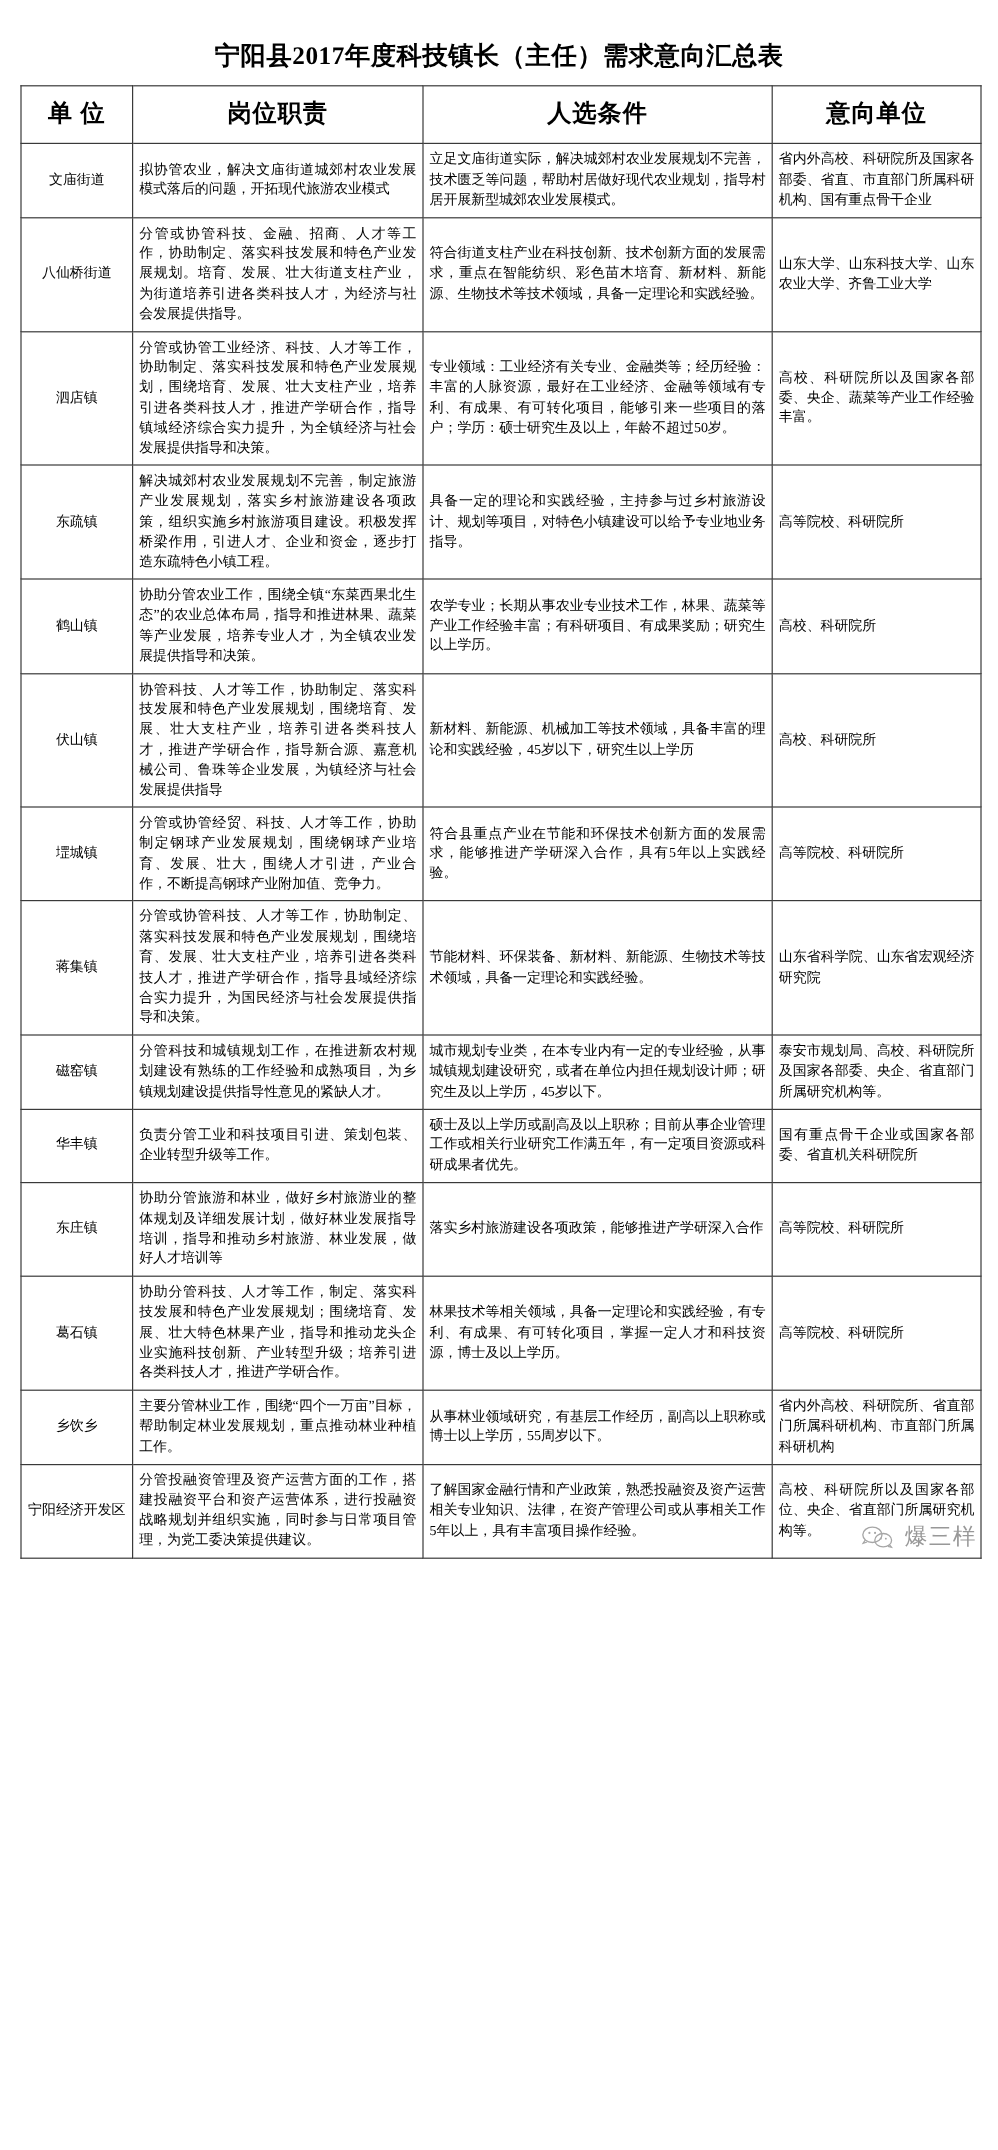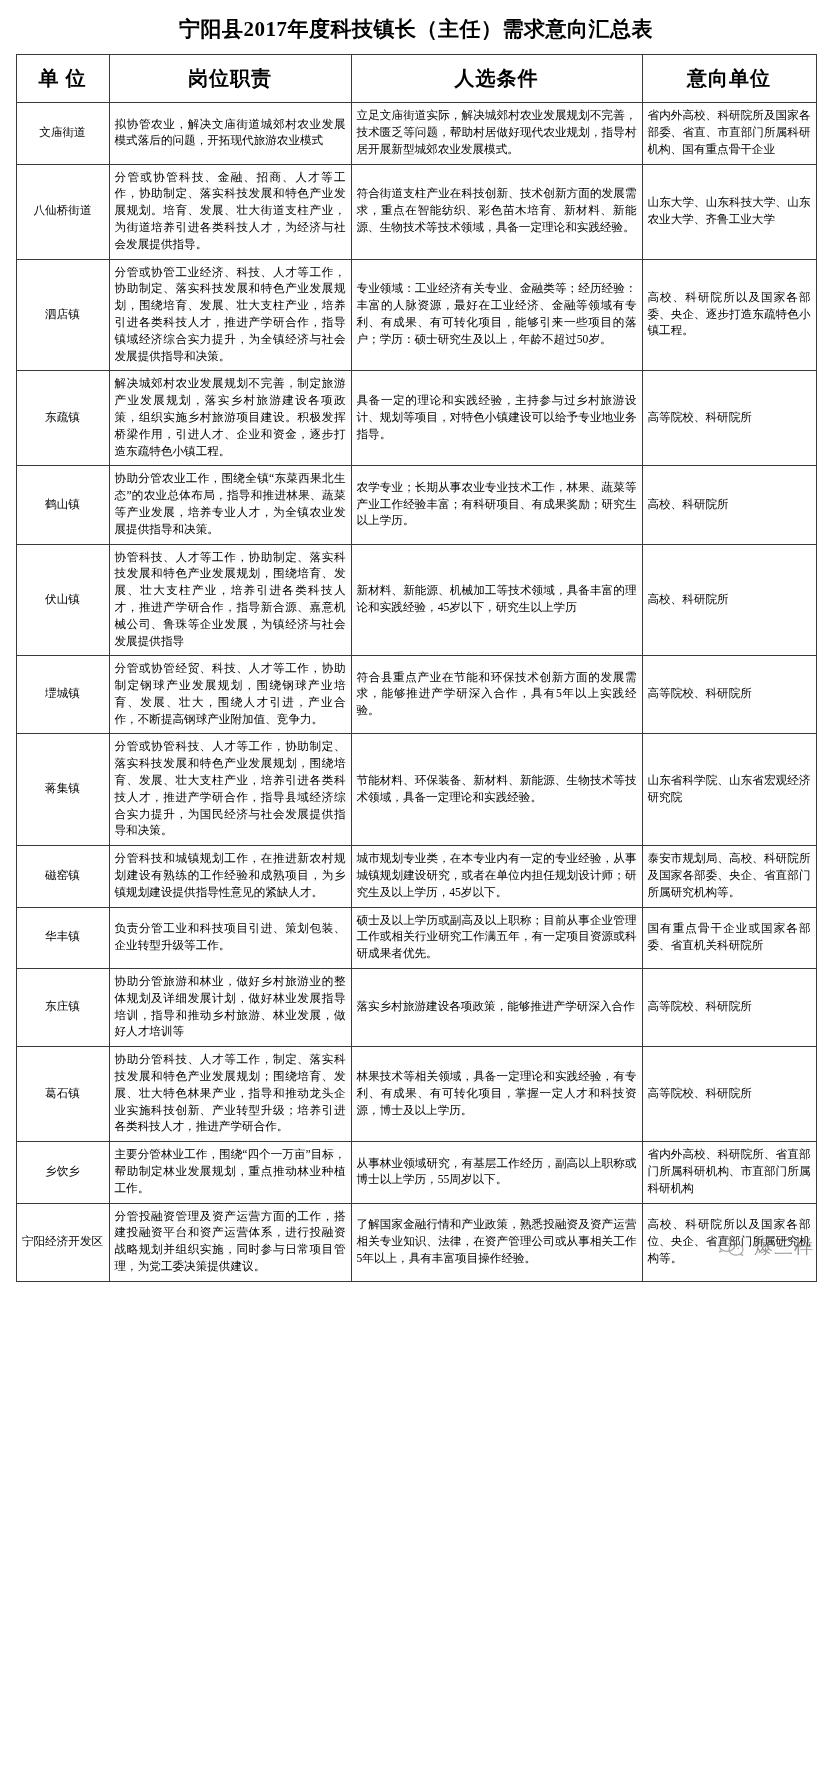--- a/index.html
+++ b/index.html
@@ -10,21 +10,21 @@
   body {
     width: 832px;
     min-height: 1792px;
     font-family: "Liberation Serif", "DejaVu Serif", serif;
     color: #000000;
     position: relative;
   }
   .page {
     width: 832px;
     box-sizing: border-box;
-    padding: 0;
+    padding: 17px;
     position: relative;
   }
   .doc-title {
     text-align: center;
     font-family: "Liberation Serif", "DejaVu Serif", serif;
     font-weight: bold;
     font-size: 21px;
     letter-spacing: 0.5px;
     padding: 17px 0 12px 0;
     line-height: 1.2;
@@ -124,21 +124,21 @@
         <tr>
           <td class="unit-cell">八仙桥街道</td>
           <td class="duty-cell">分管或协管科技、金融、招商、人才等工作，协助制定、落实科技发展和特色产业发展规划。培育、发展、壮大街道支柱产业，为街道培养引进各类科技人才，为经济与社会发展提供指导。</td>
           <td class="cond-cell">符合街道支柱产业在科技创新、技术创新方面的发展需求，重点在智能纺织、彩色苗木培育、新材料、新能源、生物技术等技术领域，具备一定理论和实践经验。</td>
           <td class="intent-cell">山东大学、山东科技大学、山东农业大学、齐鲁工业大学</td>
         </tr>
         <tr>
           <td class="unit-cell">泗店镇</td>
           <td class="duty-cell">分管或协管工业经济、科技、人才等工作，协助制定、落实科技发展和特色产业发展规划，围绕培育、发展、壮大支柱产业，培养引进各类科技人才，推进产学研合作，指导镇域经济综合实力提升，为全镇经济与社会发展提供指导和决策。</td>
           <td class="cond-cell">专业领域：工业经济有关专业、金融类等；经历经验：丰富的人脉资源，最好在工业经济、金融等领域有专利、有成果、有可转化项目，能够引来一些项目的落户；学历：硕士研究生及以上，年龄不超过50岁。</td>
-          <td class="intent-cell">高校、科研院所以及国家各部委、央企、逐步打造东疏特色小镇工程。</td>
+          <td class="intent-cell">高校、科研院所以及国家各部委、央企、蔬菜等产业工作经验丰富。</td>
         </tr>
         <tr>
           <td class="unit-cell">东疏镇</td>
           <td class="duty-cell">解决城郊村农业发展规划不完善，制定旅游产业发展规划，落实乡村旅游建设各项政策，组织实施乡村旅游项目建设。积极发挥桥梁作用，引进人才、企业和资金，逐步打造东疏特色小镇工程。</td>
           <td class="cond-cell">具备一定的理论和实践经验，主持参与过乡村旅游设计、规划等项目，对特色小镇建设可以给予专业地业务指导。</td>
           <td class="intent-cell">高等院校、科研院所</td>
         </tr>
         <tr>
           <td class="unit-cell">鹤山镇</td>
           <td class="duty-cell">协助分管农业工作，围绕全镇“东菜西果北生态”的农业总体布局，指导和推进林果、蔬菜等产业发展，培养专业人才，为全镇农业发展提供指导和决策。</td>

